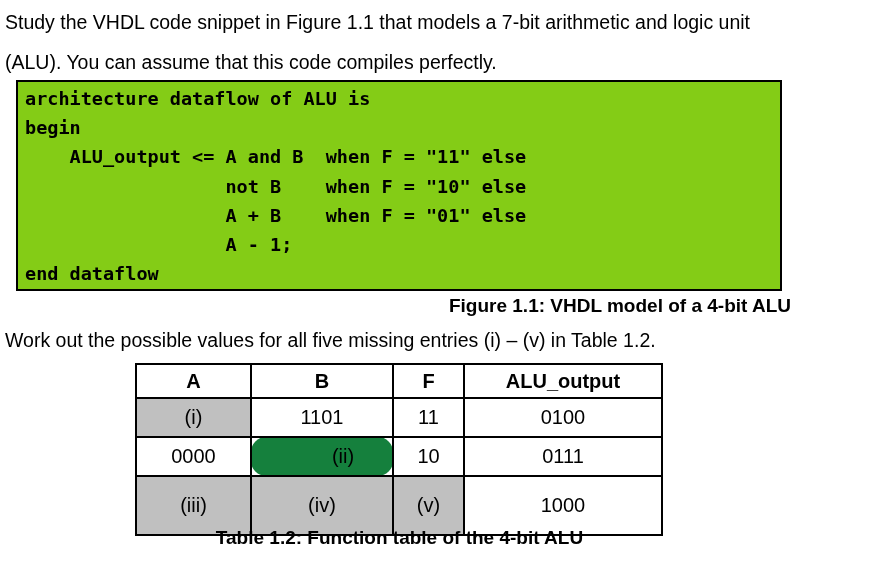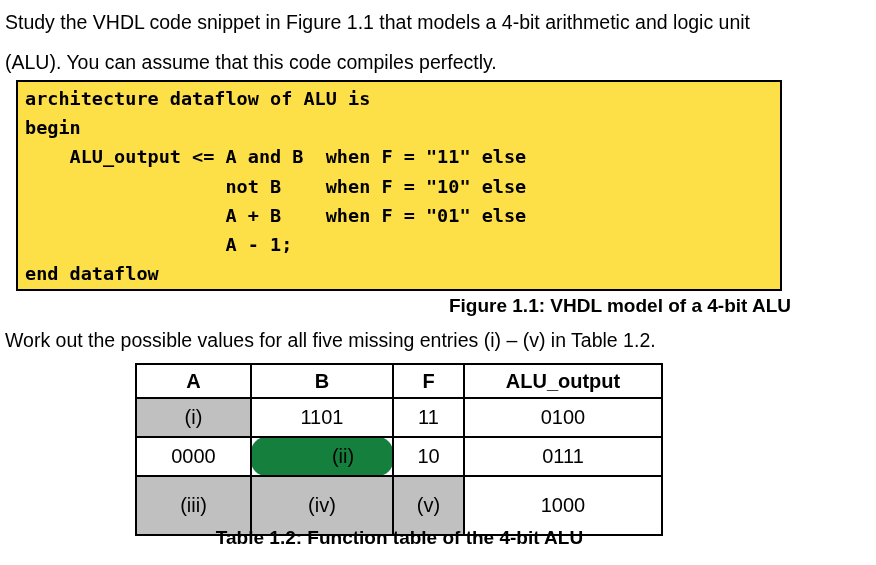--- a/index.html
+++ b/index.html
@@ -28,21 +28,21 @@
     line-height: 40px;
   }
   #code-box {
     position: absolute;
     left: 16px;
     top: 80px;
     width: 755px;
     height: 205px;
     border: 2px solid #000;
     padding: 2px 0 0 7px;
-    background: #fde047;
+    background: #84cc16;
   }
   .code-line {
     font-family: "DejaVu Sans Mono", monospace;
     font-weight: bold;
     font-size: 18.5px;
     line-height: 29.2px;
     white-space: pre;
     color: #000;
   }
   #figure-caption {
@@ -95,21 +95,21 @@
     font-weight: bold;
     font-size: 19px;
   }
 </style>
 </head>
 <body>
 
 <div id="page">
 
   <div id="intro" class="body-text">
-    <div>Study the VHDL code snippet in Figure 1.1 that models a 4-bit arithmetic and logic unit</div>
+    <div>Study the VHDL code snippet in Figure 1.1 that models a 7-bit arithmetic and logic unit</div>
     <div>(ALU). You can assume that this code compiles perfectly.</div>
   </div>
 
   <div id="code-box">
     <div class="code-line">architecture dataflow of ALU is</div>
     <div class="code-line">begin</div>
     <div class="code-line">    ALU_output &lt;= A and B  when F = "11" else</div>
     <div class="code-line">                  not B    when F = "10" else</div>
     <div class="code-line">                  A + B    when F = "01" else</div>
     <div class="code-line">                  A - 1;</div>

